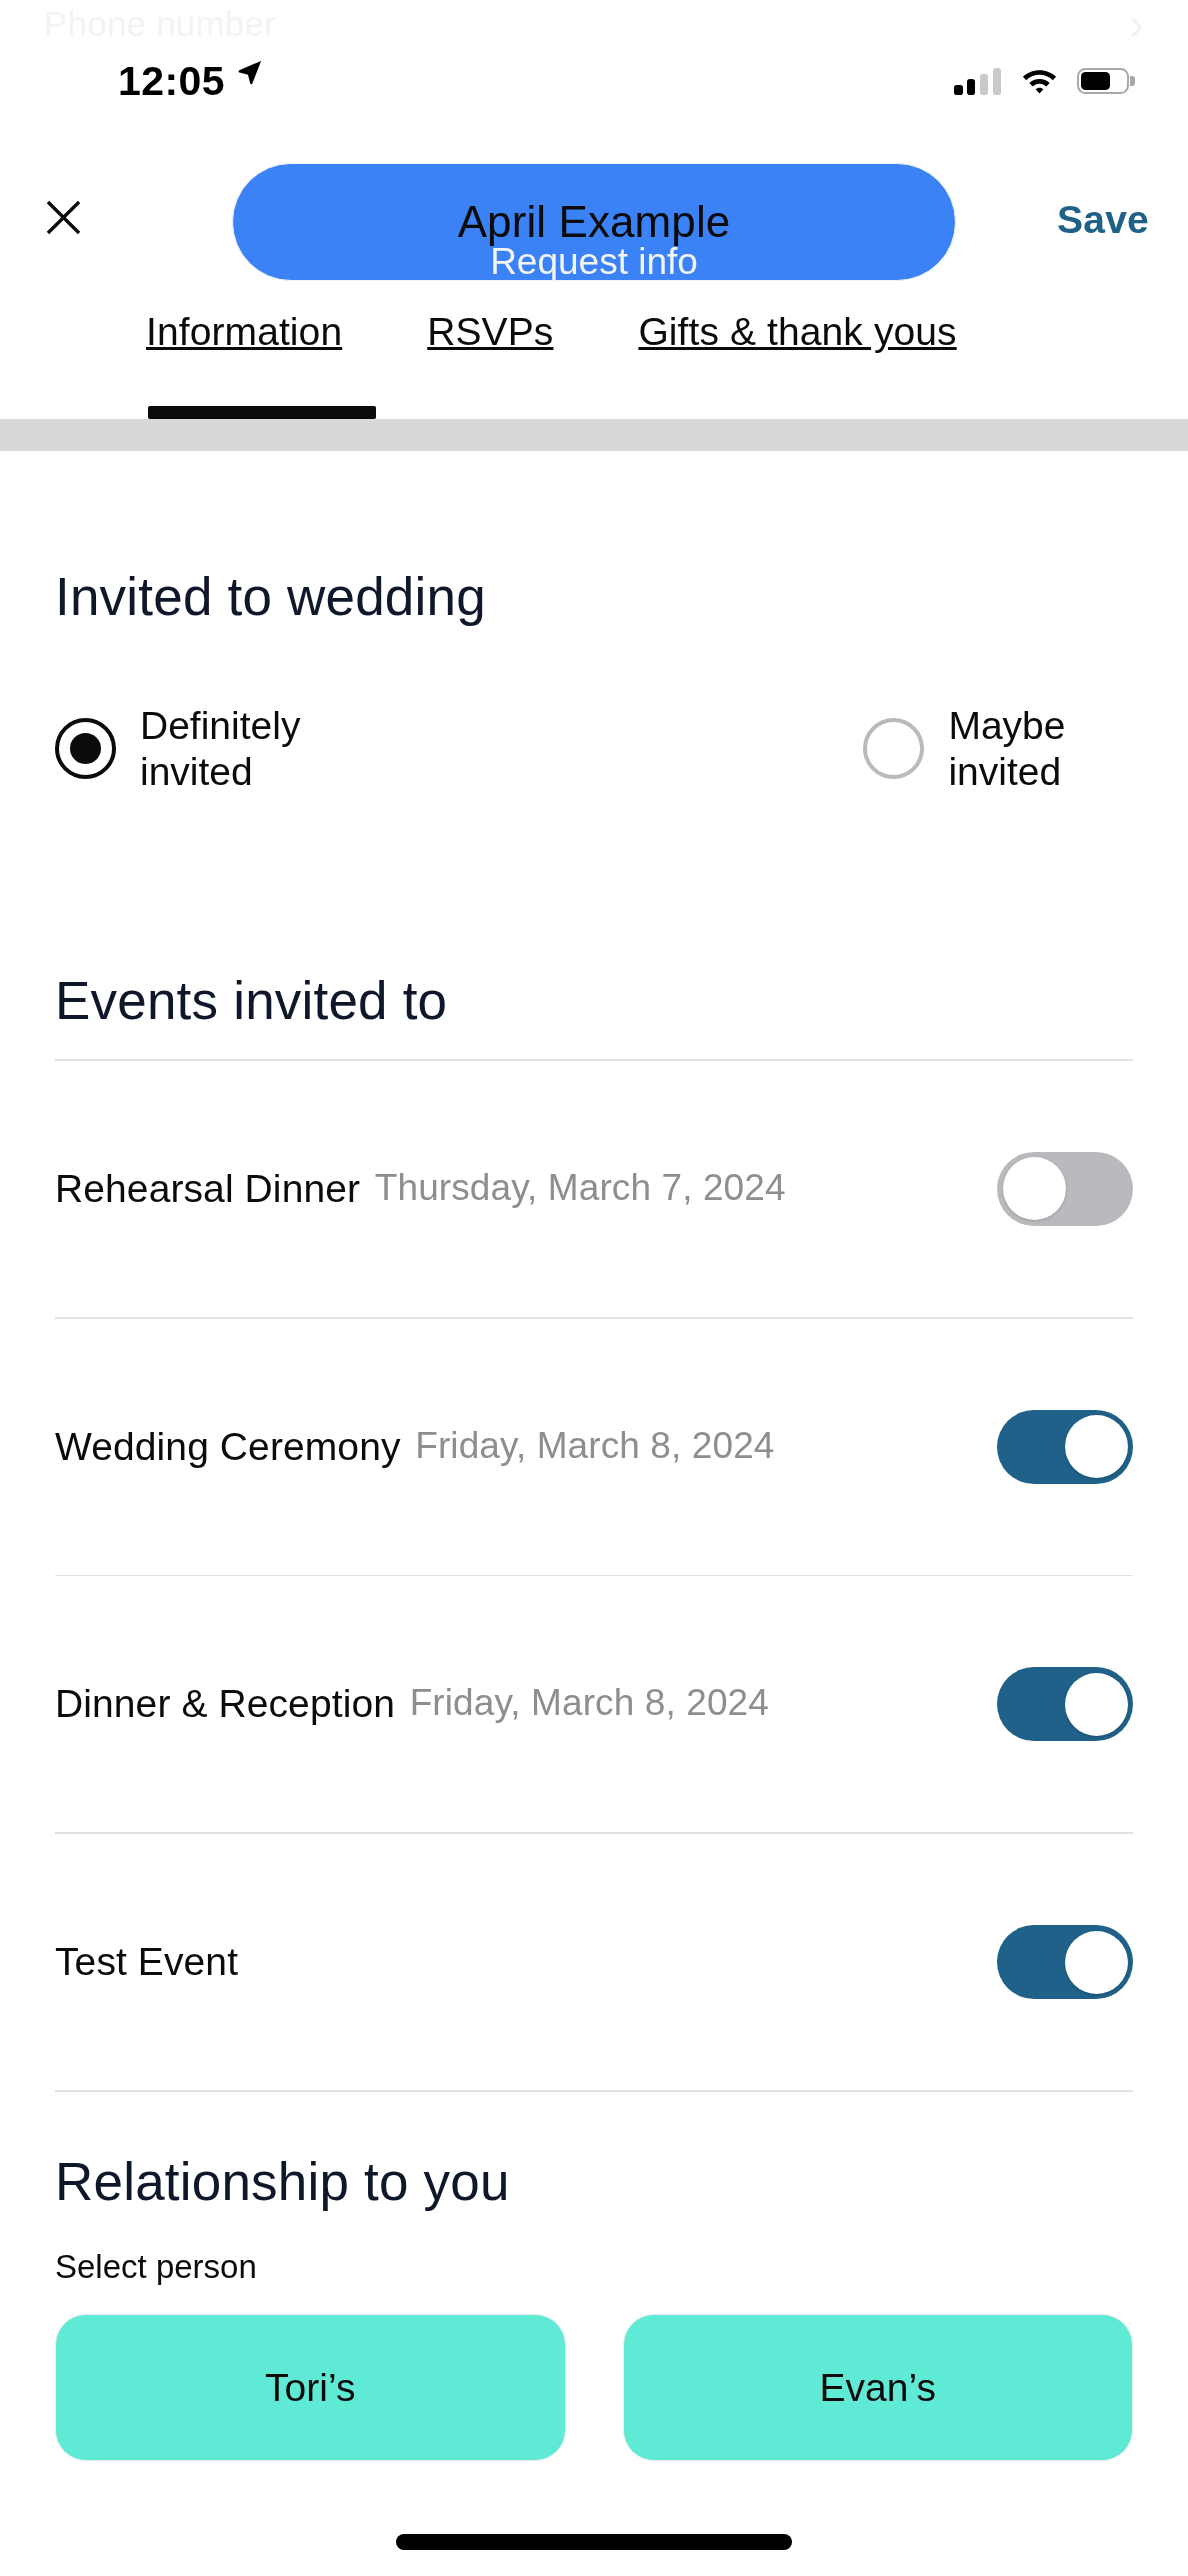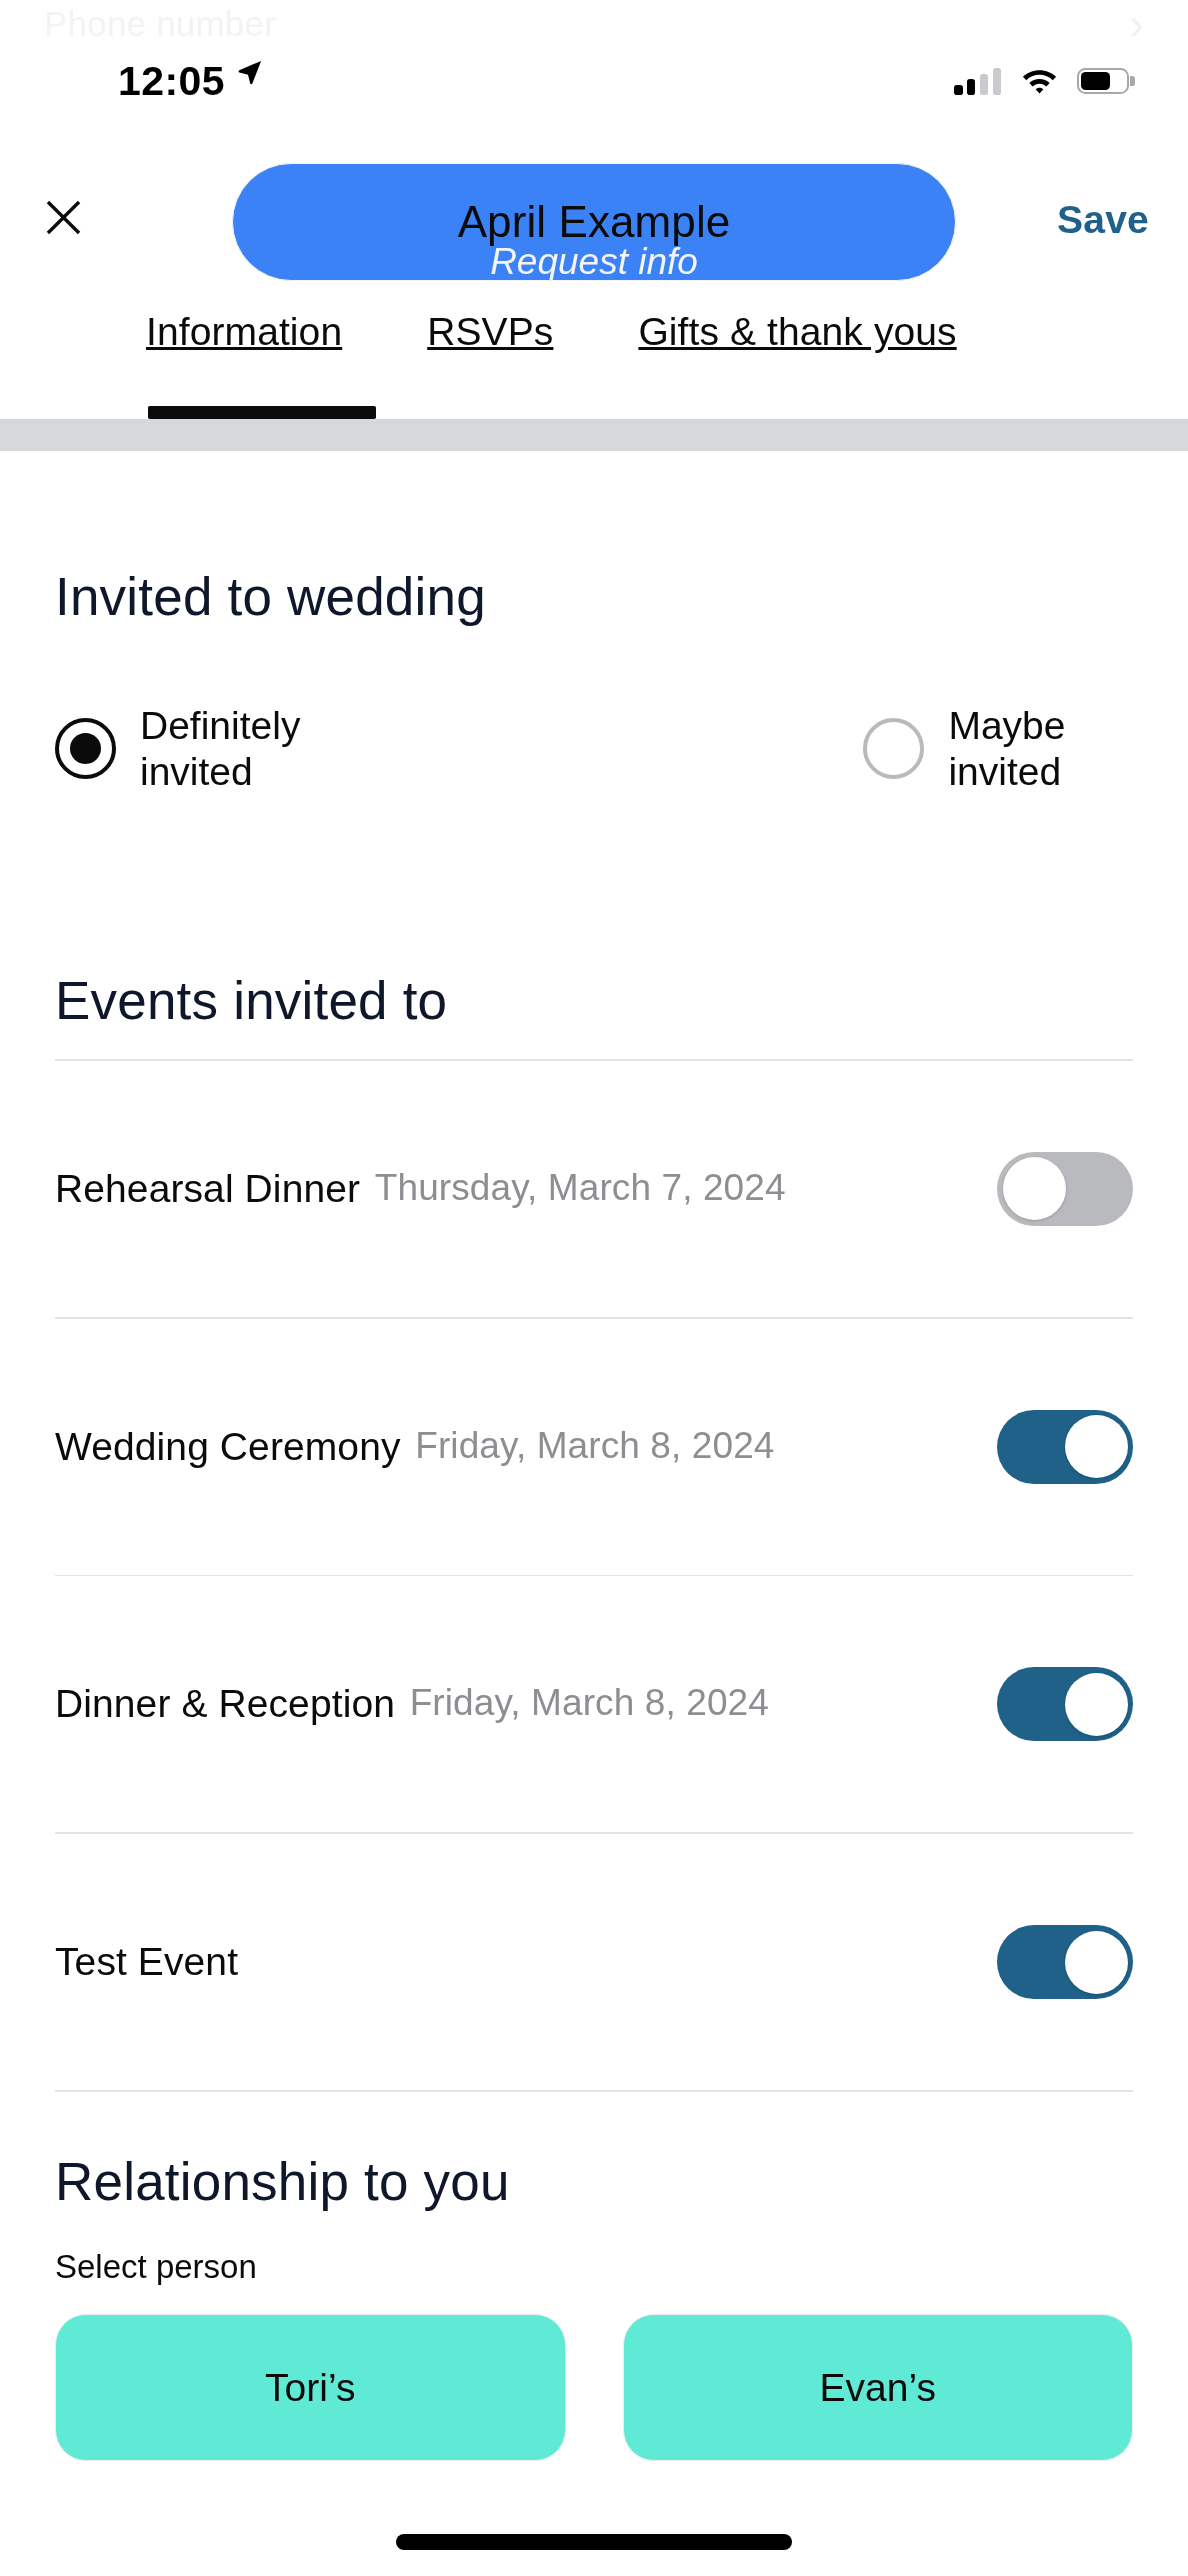--- a/index.html
+++ b/index.html
@@ -65,21 +65,21 @@
   }
   .close-btn svg { width:41px; height:41px; }
   .title-pill {
     position:absolute; left:232px; top:5.5px; width:724px; height:118px;
     border:1.8px solid #f4f4f5; border-radius:59px; background:#3b82f6;
     display:flex; align-items:center; justify-content:center; cursor:text;
   }
   .title-text { font-size:44px; color:#0b0b0b; letter-spacing:0.1px; }
   .ghost-subtitle {
     position:absolute; left:0; right:0; top:77px; text-align:center;
-    font-size:37px; color:#f4f4f5; pointer-events:none;font-style:italic;
+    font-size:37px; color:#f4f4f5; pointer-events:none;
   }
   .save-btn {
     position:absolute; right:39px; top:41px;
     font-size:39px; font-weight:700; color:#1f6188; cursor:pointer;
     letter-spacing:0.2px;
   }
 
   
   .tabs {
     position:absolute; left:0; top:310px; width:1188px; height:111px;

